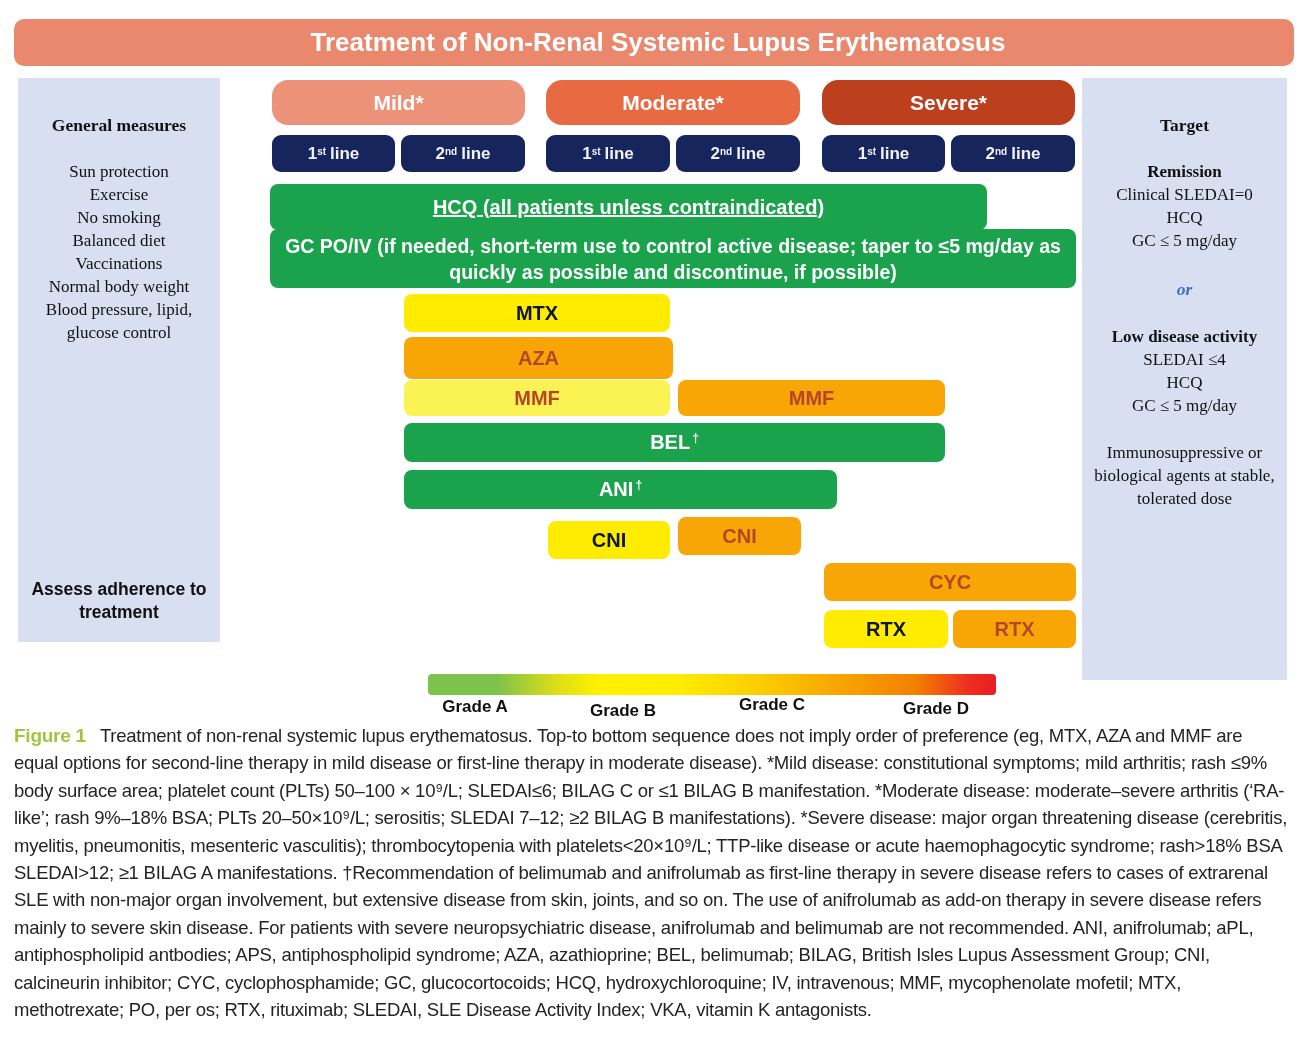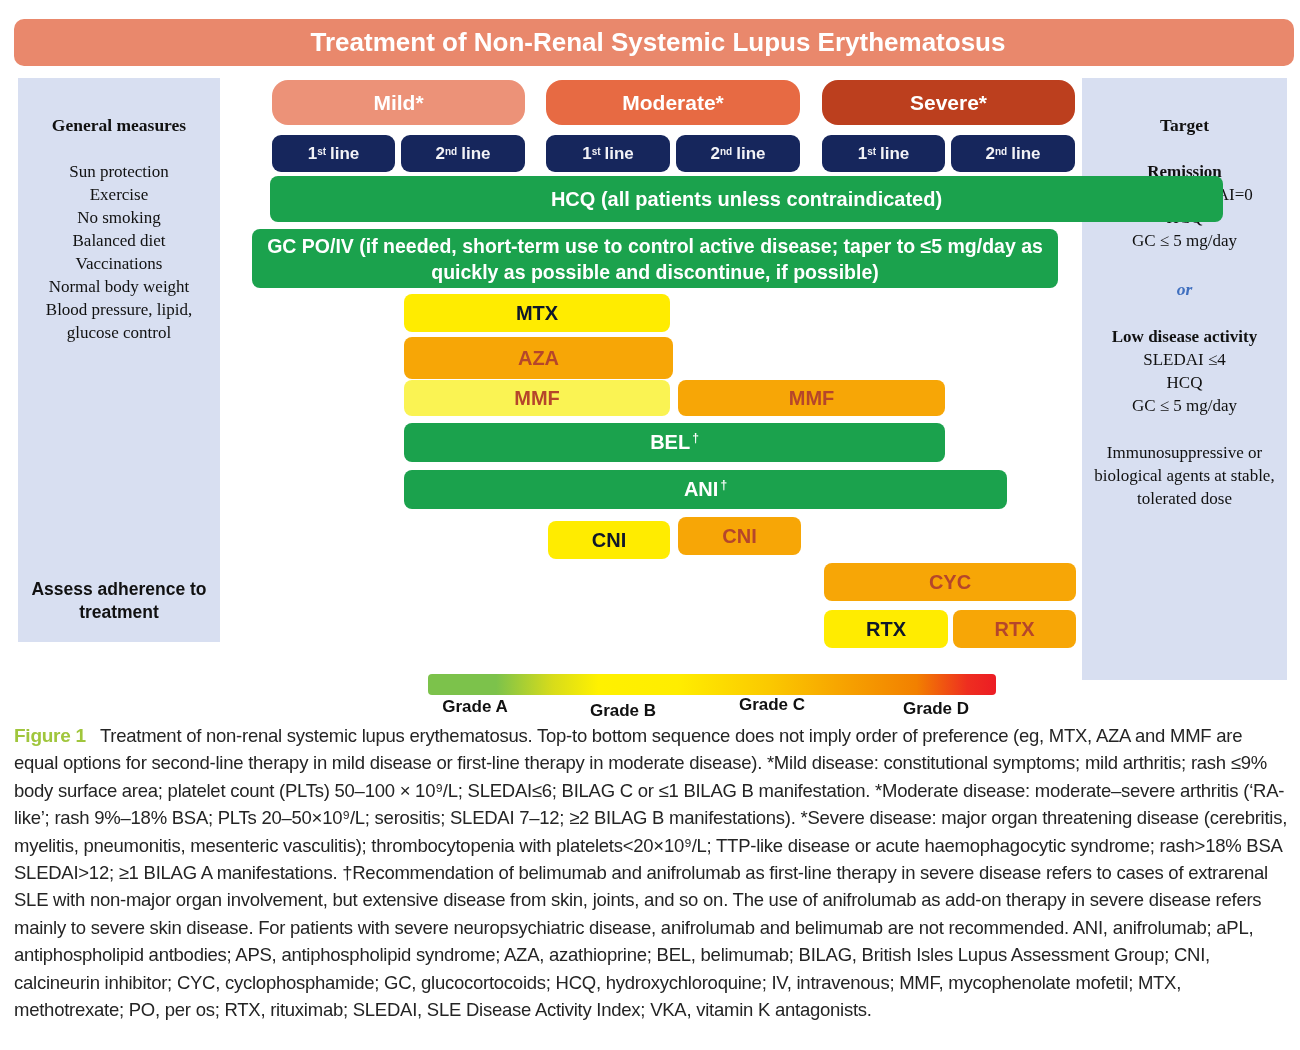--- a/index.html
+++ b/index.html
@@ -139,43 +139,43 @@
     <div class="or-line" style="margin-top:26px;">or</div>
     <div style="margin-top:24px;">
       <div class="line" style="font-weight:bold;">Low disease activity</div>
       <div class="line">SLEDAI ≤4</div>
       <div class="line">HCQ</div>
       <div class="line">GC ≤ 5 mg/day</div>
     </div>
     <div class="line note-block gap24">Immunosuppressive or biological agents at stable, tolerated dose</div>
   </div>
 
-  <div class="abs bar bar-green" style="left:270px;top:176px;width:953px;height:46px;">
+  <div class="abs bar bar-green" style="left:270px;top:184px;width:717px;height:46px;text-decoration:underline;">
     <span>HCQ (all patients unless contraindicated)</span>
   </div>
-  <div class="abs bar bar-green" style="left:252px;top:229px;width:806px;height:59px;">
+  <div class="abs bar bar-green" style="left:270px;top:229px;width:806px;height:59px;">
     <span class="gc-text">GC PO/IV (if needed, short-term use to control active disease; taper to ≤5 mg/day as quickly as possible and discontinue, if possible)</span>
   </div>
   <div class="abs bar bar-yellow" style="left:404px;top:294px;width:266px;height:38px;">
     <span>MTX</span>
   </div>
   <div class="abs bar bar-amber" style="left:404px;top:337px;width:269px;height:42px;">
     <span>AZA</span>
   </div>
   <div class="abs bar bar-pale" style="left:404px;top:380px;width:266px;height:36px;">
     <span>MMF</span>
   </div>
   <div class="abs bar bar-amber" style="left:678px;top:380px;width:267px;height:36px;">
     <span>MMF</span>
   </div>
   <div class="abs bar bar-green" style="left:404px;top:423px;width:541px;height:39px;">
     <span>BEL</span>
       <sup>†</sup>
   </div>
-  <div class="abs bar bar-green" style="left:404px;top:470px;width:603px;height:39px;">
+  <div class="abs bar bar-green" style="left:404px;top:470px;width:433px;height:39px;">
     <span>ANI</span>
       <sup>†</sup>
   </div>
   <div class="abs bar bar-yellow" style="left:548px;top:521px;width:122px;height:38px;">
     <span>CNI</span>
   </div>
   <div class="abs bar bar-amber" style="left:678px;top:517px;width:123px;height:38px;">
     <span>CNI</span>
   </div>
   <div class="abs bar bar-amber" style="left:824px;top:563px;width:252px;height:38px;">

